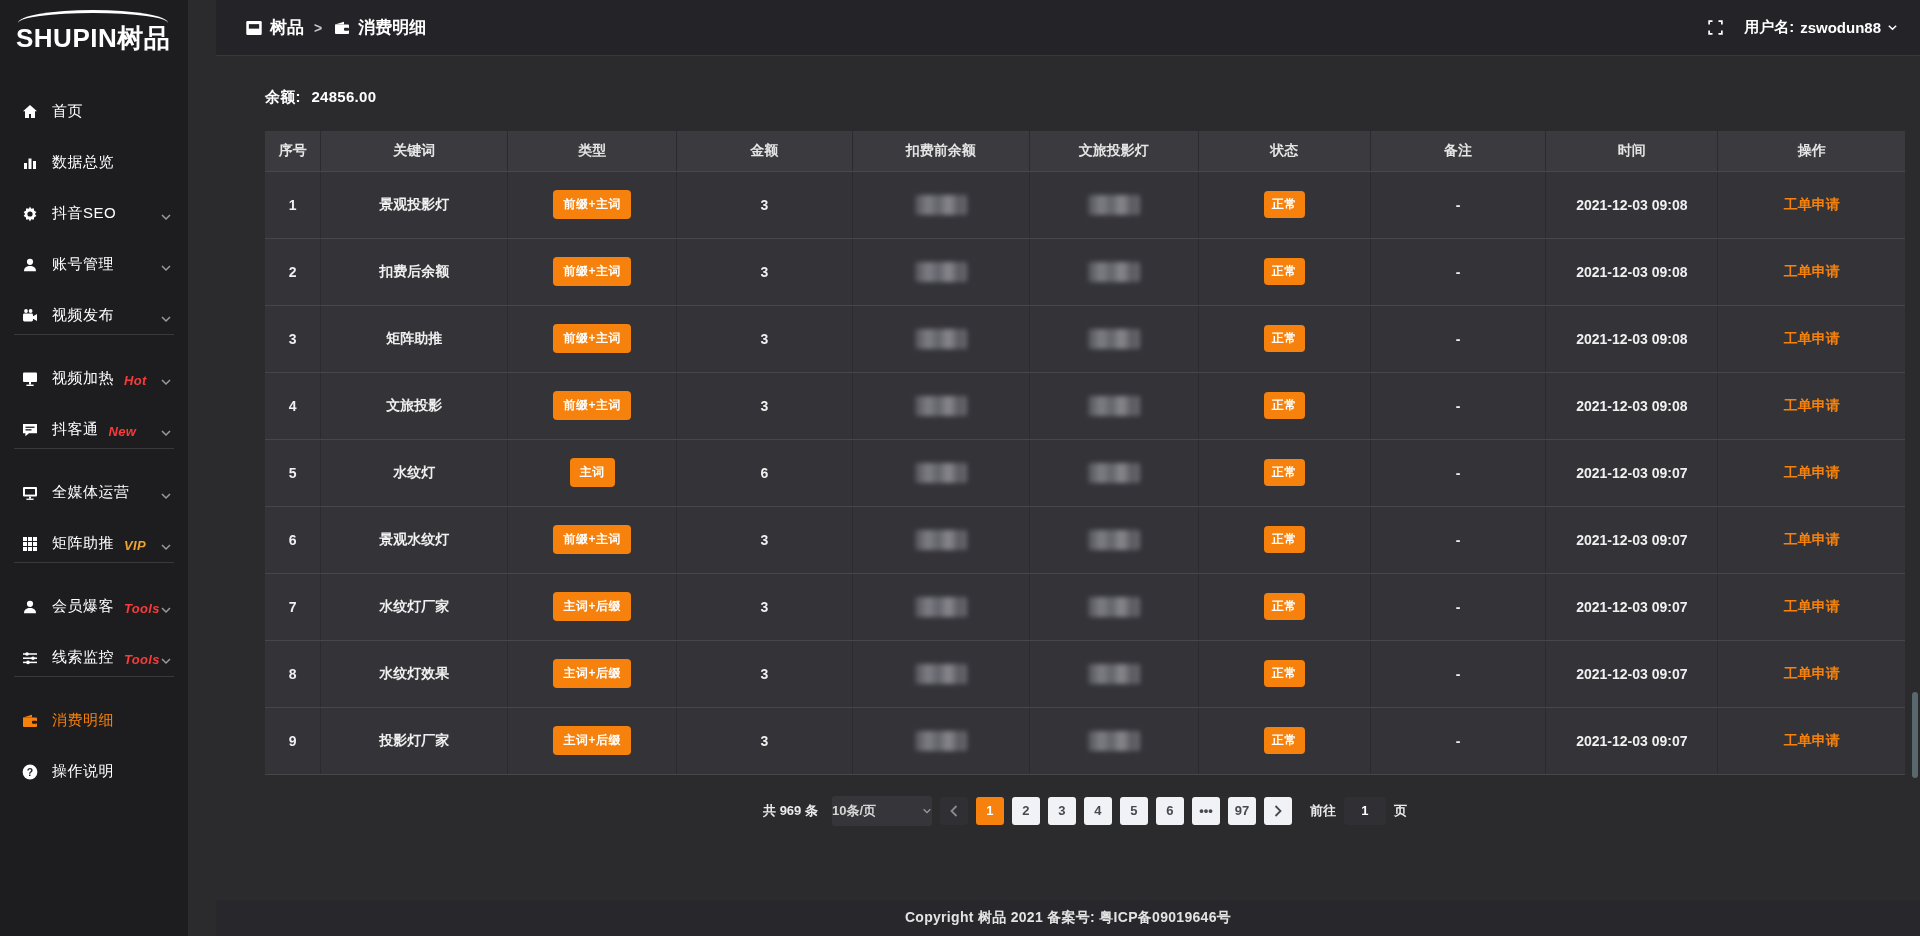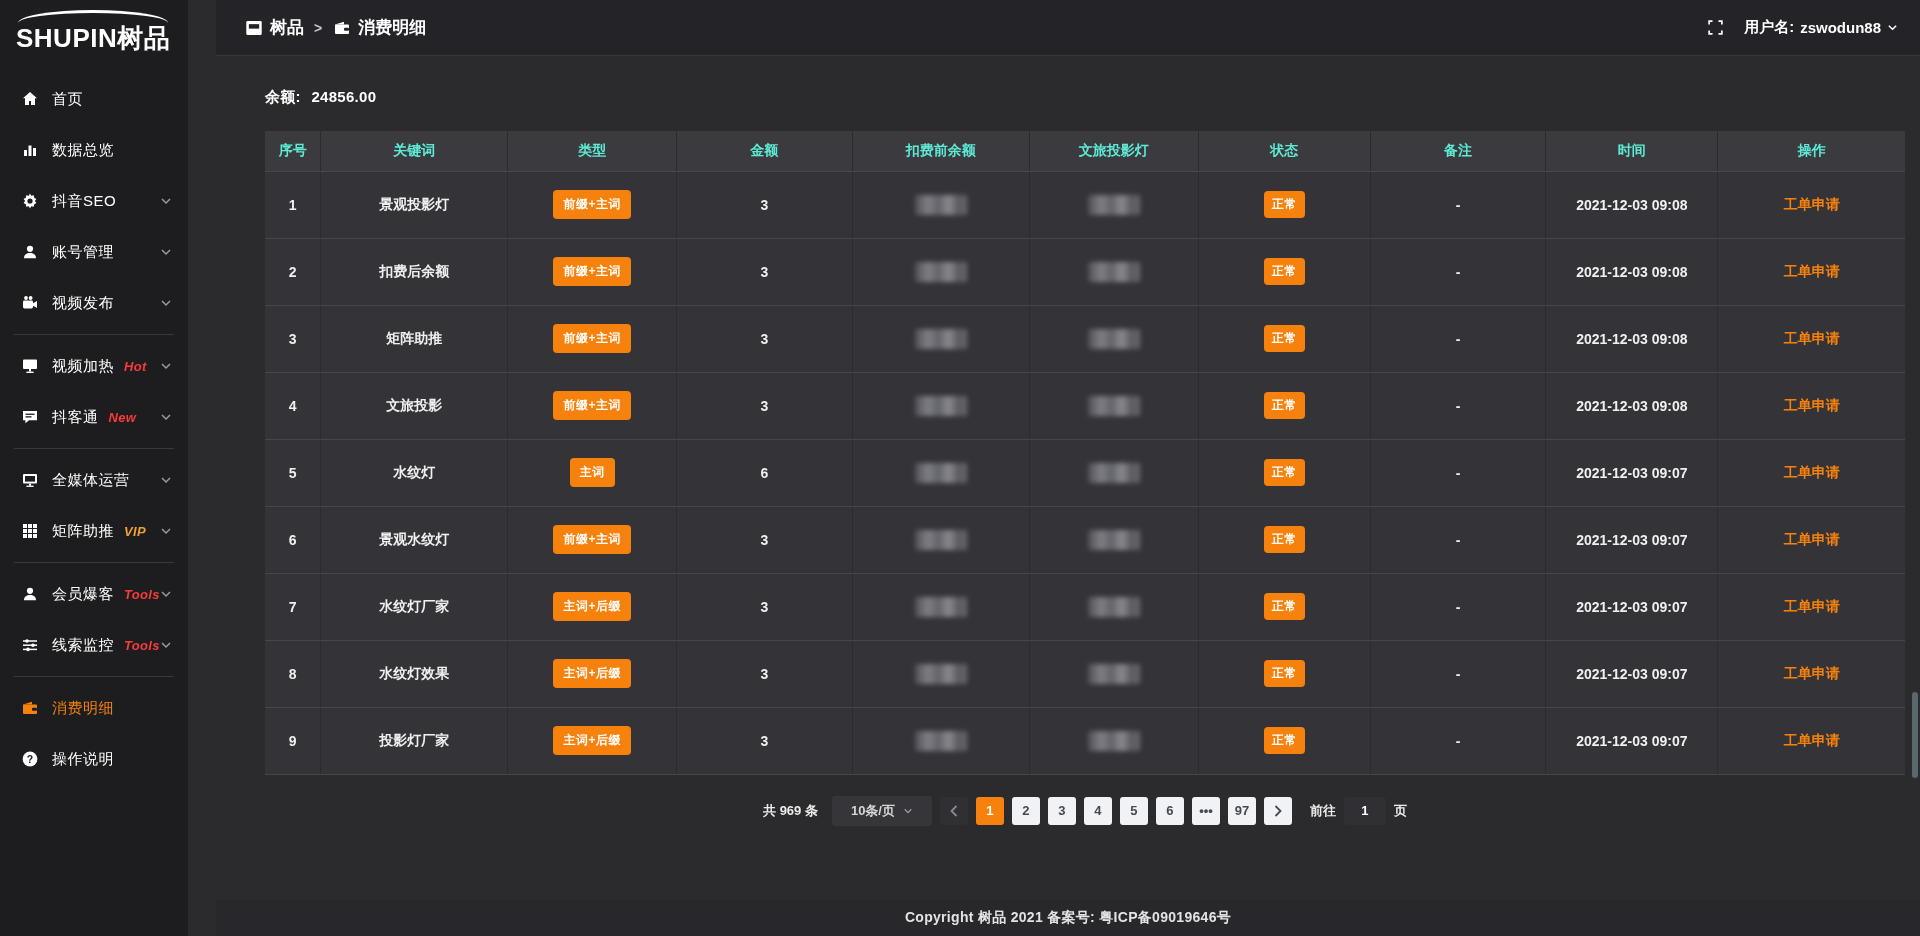--- a/index.html
+++ b/index.html
@@ -6,21 +6,21 @@
   html,body { width:1920px; height:936px; overflow:hidden;
     font-family:"Liberation Sans","DejaVu Sans",sans-serif; background:#2b2b2e; }
 
   
   .sidebar { position:fixed; left:0; top:0; bottom:0; width:188px; background:#1d1d1f; z-index:5; }
   .logo { padding:10px 14px 6px 16px; }
   .logo-arc { width:150px; height:13px; border-top:3px solid #fff;
     border-radius:75px 75px 0 0 / 13px 13px 0 0; margin-left:2px; }
   .logo-text { color:#fff; font-size:26px; font-weight:800; letter-spacing:.5px; margin-top:-2px; white-space:nowrap; }
   .menu { padding:8px 0 0; }
-  .menu-item { display:flex; align-items:center; height:44px; padding:0 16px 0 20px;
+  .menu-item { display:flex; align-items:flex-end; height:44px; padding:0 16px 0 20px;
     margin:7px 0; color:#fff; font-size:15px; cursor:pointer; }
   .mi-icon { width:19px; height:19px; display:flex; align-items:center; justify-content:center; flex:0 0 19px; }
   .mi-icon svg { width:18px; height:18px; }
   .mi-label { margin-left:13px; font-weight:500; letter-spacing:.5px; }
   .mi-badge { font-style:italic; font-weight:bold; font-size:13px; margin-left:10px; letter-spacing:.3px; }
   .mi-chev { margin-left:auto; display:flex; }
   .menu-item.active { color:#f6820d; }
   .sb-divider { height:1px; background:#39393d; margin:9px 14px; }
 
   
@@ -32,39 +32,39 @@
   .topbar-right { margin-left:auto; display:flex; align-items:center; gap:20px; }
   .fs-btn { display:flex; cursor:pointer; }
   .user-box { display:flex; align-items:center; gap:6px; font-size:15px; font-weight:bold; cursor:pointer; }
 
   .content { flex:1; padding:24px 15px 0 49px; position:relative; }
   .balance { color:#fff; font-size:15px; font-weight:bold; margin:8px 0 24px; letter-spacing:.3px; }
   .balance b { margin-left:6px; }
 
   
   table { width:100%; border-collapse:collapse; table-layout:fixed; }
-  thead th { background:#3a3a3f; height:40px; color:#5eead4; font-size:14px; font-weight:bold;
+  thead th { background:#3a3a3f; height:40px; color:#e5e5e5; font-size:14px; font-weight:bold;
     border-left:1px solid #2b2b2e; border-bottom:1px solid #47474c; }
   thead th:first-child { border-left:none; }
   tbody td { background:#333338; height:67px; text-align:center; color:#f0f0f0; font-size:14px;
     font-weight:600; border-left:1px solid #2b2b2e; border-bottom:1px solid #46464b; }
   tbody td:first-child { border-left:none; }
   .badge { display:inline-block; background:#f6820d; color:#fff; font-size:12px; font-weight:bold;
     padding:6px 10px; border-radius:4px; letter-spacing:.5px; }
   .badge-sm { padding:5px 8px; }
   .blur-block { display:inline-block; width:52px; height:20px; border-radius:2px; vertical-align:middle;
     background:linear-gradient(90deg,#55555c 0%,#8d8d94 25%,#6a6a72 45%,#9a9a9e 65%,#5d5d64 85%,#77777d 100%);
     filter:blur(2.5px); opacity:.85; }
   .action-link { color:#f6820d; cursor:pointer; font-weight:600; }
 
   
   .pager { display:flex; align-items:center; justify-content:center; gap:8px;
     margin:21px 0 0; color:#ebebeb; font-size:13px; }
   .pg-total { margin-right:6px; font-weight:600; }
-  .pg-select { display:flex; align-items:center; justify-content:center; gap:8px; width:100px; height:30px;
+  .pg-select { display:flex; align-items:center; justify-content:space-between; gap:8px; width:100px; height:30px;
     background:#35353a; color:#d6d6d6; border-radius:3px; cursor:pointer; font-weight:600; }
   .pg-btn { min-width:28px; height:28px; padding:0 5px; border-radius:3px; display:flex; align-items:center;
     justify-content:center; font-size:13px; font-weight:bold; cursor:pointer; }
   .pg-dark { background:#2f2f34; color:#8b8b91; }
   .pg-light { background:#f0f2f5; color:#454950; }
   .pg-active { background:#f6820d; color:#fff; }
   .pg-goto { display:flex; align-items:center; gap:8px; margin-left:10px; font-weight:600; }
   .pg-input { width:42px; height:28px; background:#2f2f34; border:none; border-radius:3px;
     color:#fff; text-align:center; font-size:13px; font-weight:bold; font-family:inherit; }
 

